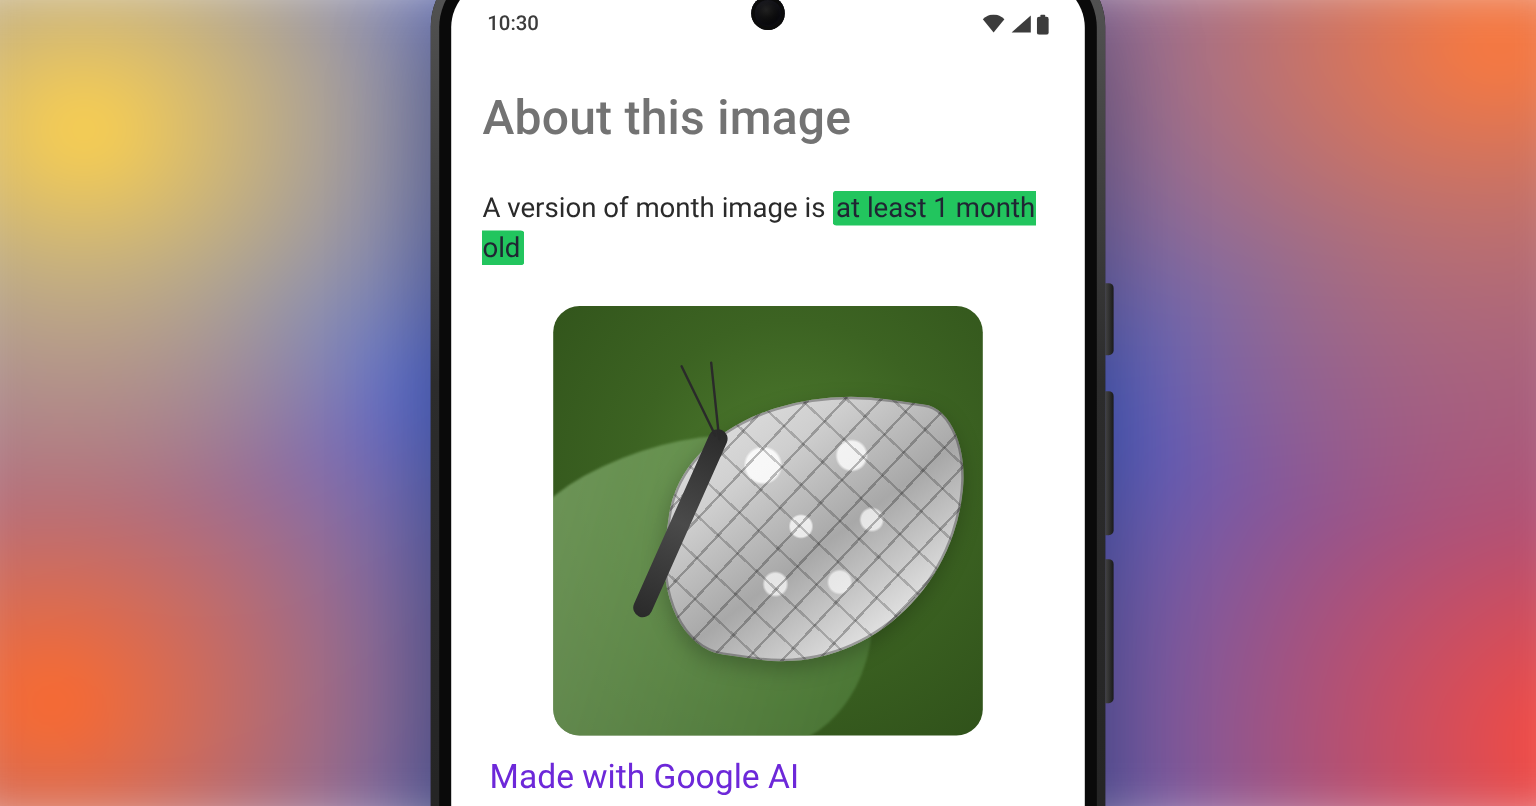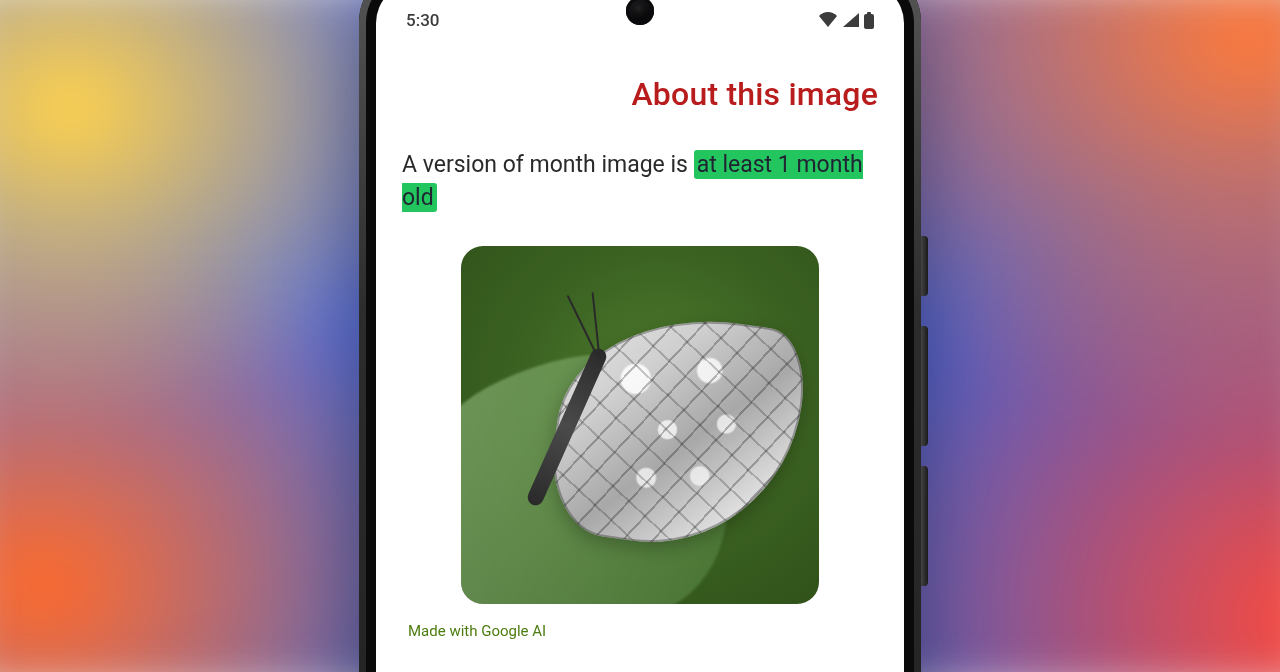--- a/index.html
+++ b/index.html
@@ -77,24 +77,24 @@
     height: 56px;
     font-size: 17px;
     font-weight: 500;
     color: #3c3c3c;
   }
   .status-right { display: flex; align-items: center; gap: 4px; }
   .status-right svg { display: block; }
 
   .content { padding: 30px 26px 0 26px; }
   .title {
-    text-align: right;
-    font-size: 32px;
+    text-align: left;
+    font-size: 40px;
     font-weight: 500;
-    color: #b91c1c;
+    color: #737373;
     letter-spacing: .2px;
     margin-top: 6px;
   }
   .subtitle {
     margin-top: 36px;
     font-size: 23px;
     line-height: 1.42;
     color: #2a2a2a;
     font-weight: 400;
   }
@@ -160,42 +160,42 @@
     width: 2px; height: 66px;
     background:#2a2a2a;
     top: 46px;
     border-radius:2px;
   }
   .ant.a1 { left: 120px; transform: rotate(-26deg); }
   .ant.a2 { left: 134px; transform: rotate(-6deg); }
 
   .caption {
     margin-top: 18px;
-    font-size: 15px;
-    color: #4d7c0f;
+    font-size: 28px;
+    color: #6d28d9;
     padding-left: 6px;
   }
 </style>
 </head>
 <body>
 
 <div class="bg"></div>
 
 <div class="phone">
   <div class="side-btn sb1"></div>
   <div class="side-btn sb2"></div>
   <div class="side-btn sb3"></div>
   <div class="frame-outer">
     <div class="frame-inner">
       <div class="screen">
 
         <div class="camera"></div>
 
         <div class="status-bar">
-          <span>5:30</span>
+          <span>10:30</span>
           <span class="status-right">
             <svg width="20" height="16" viewBox="0 0 20 16">
                 <path d="M10 15 L1 4 C3.5 1.4 6.6 0 10 0 C13.4 0 16.5 1.4 19 4 Z" fill="#3c3c3c"></path>
               </svg>
             <svg width="18" height="16" viewBox="0 0 18 16">
                 <path d="M1 15 L17 15 L17 1 Z" fill="#3c3c3c"></path>
               </svg>
             <svg width="10" height="17" viewBox="0 0 10 17">
                 <rect x="0" y="2" width="10" height="15" rx="2" fill="#3c3c3c"></rect>
                 <rect x="3" y="0" width="4" height="3" rx="1" fill="#3c3c3c"></rect>

